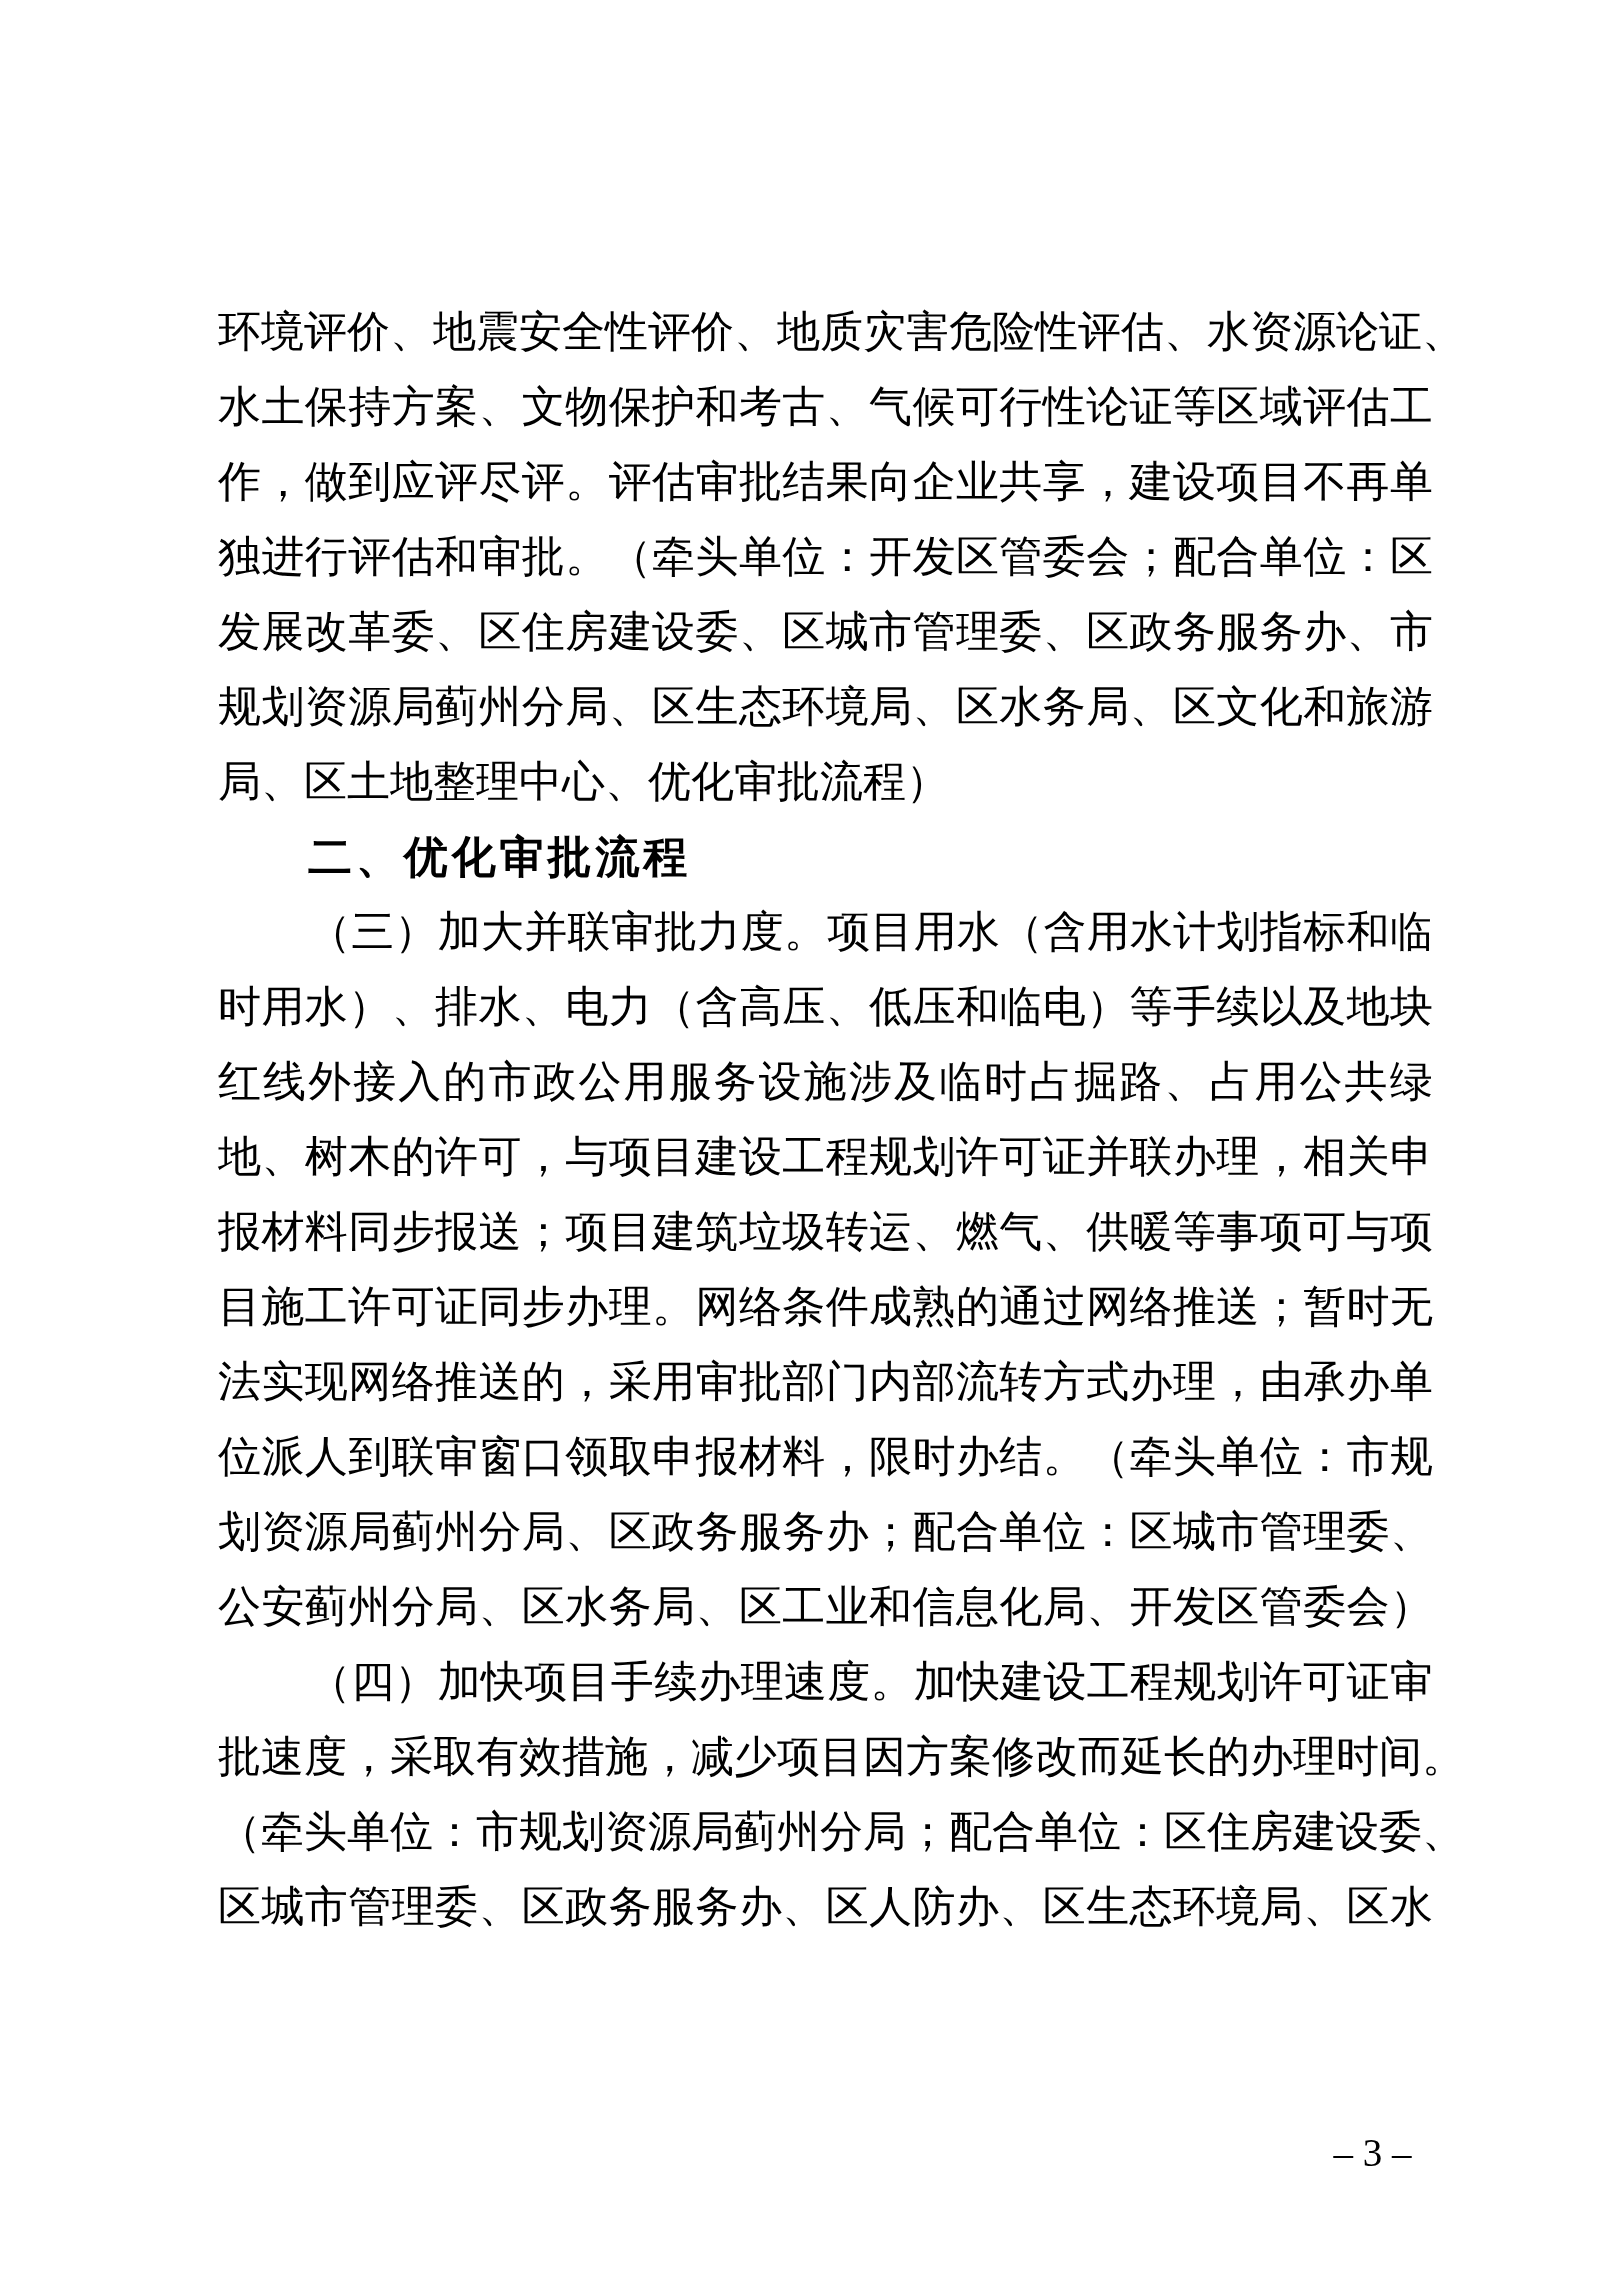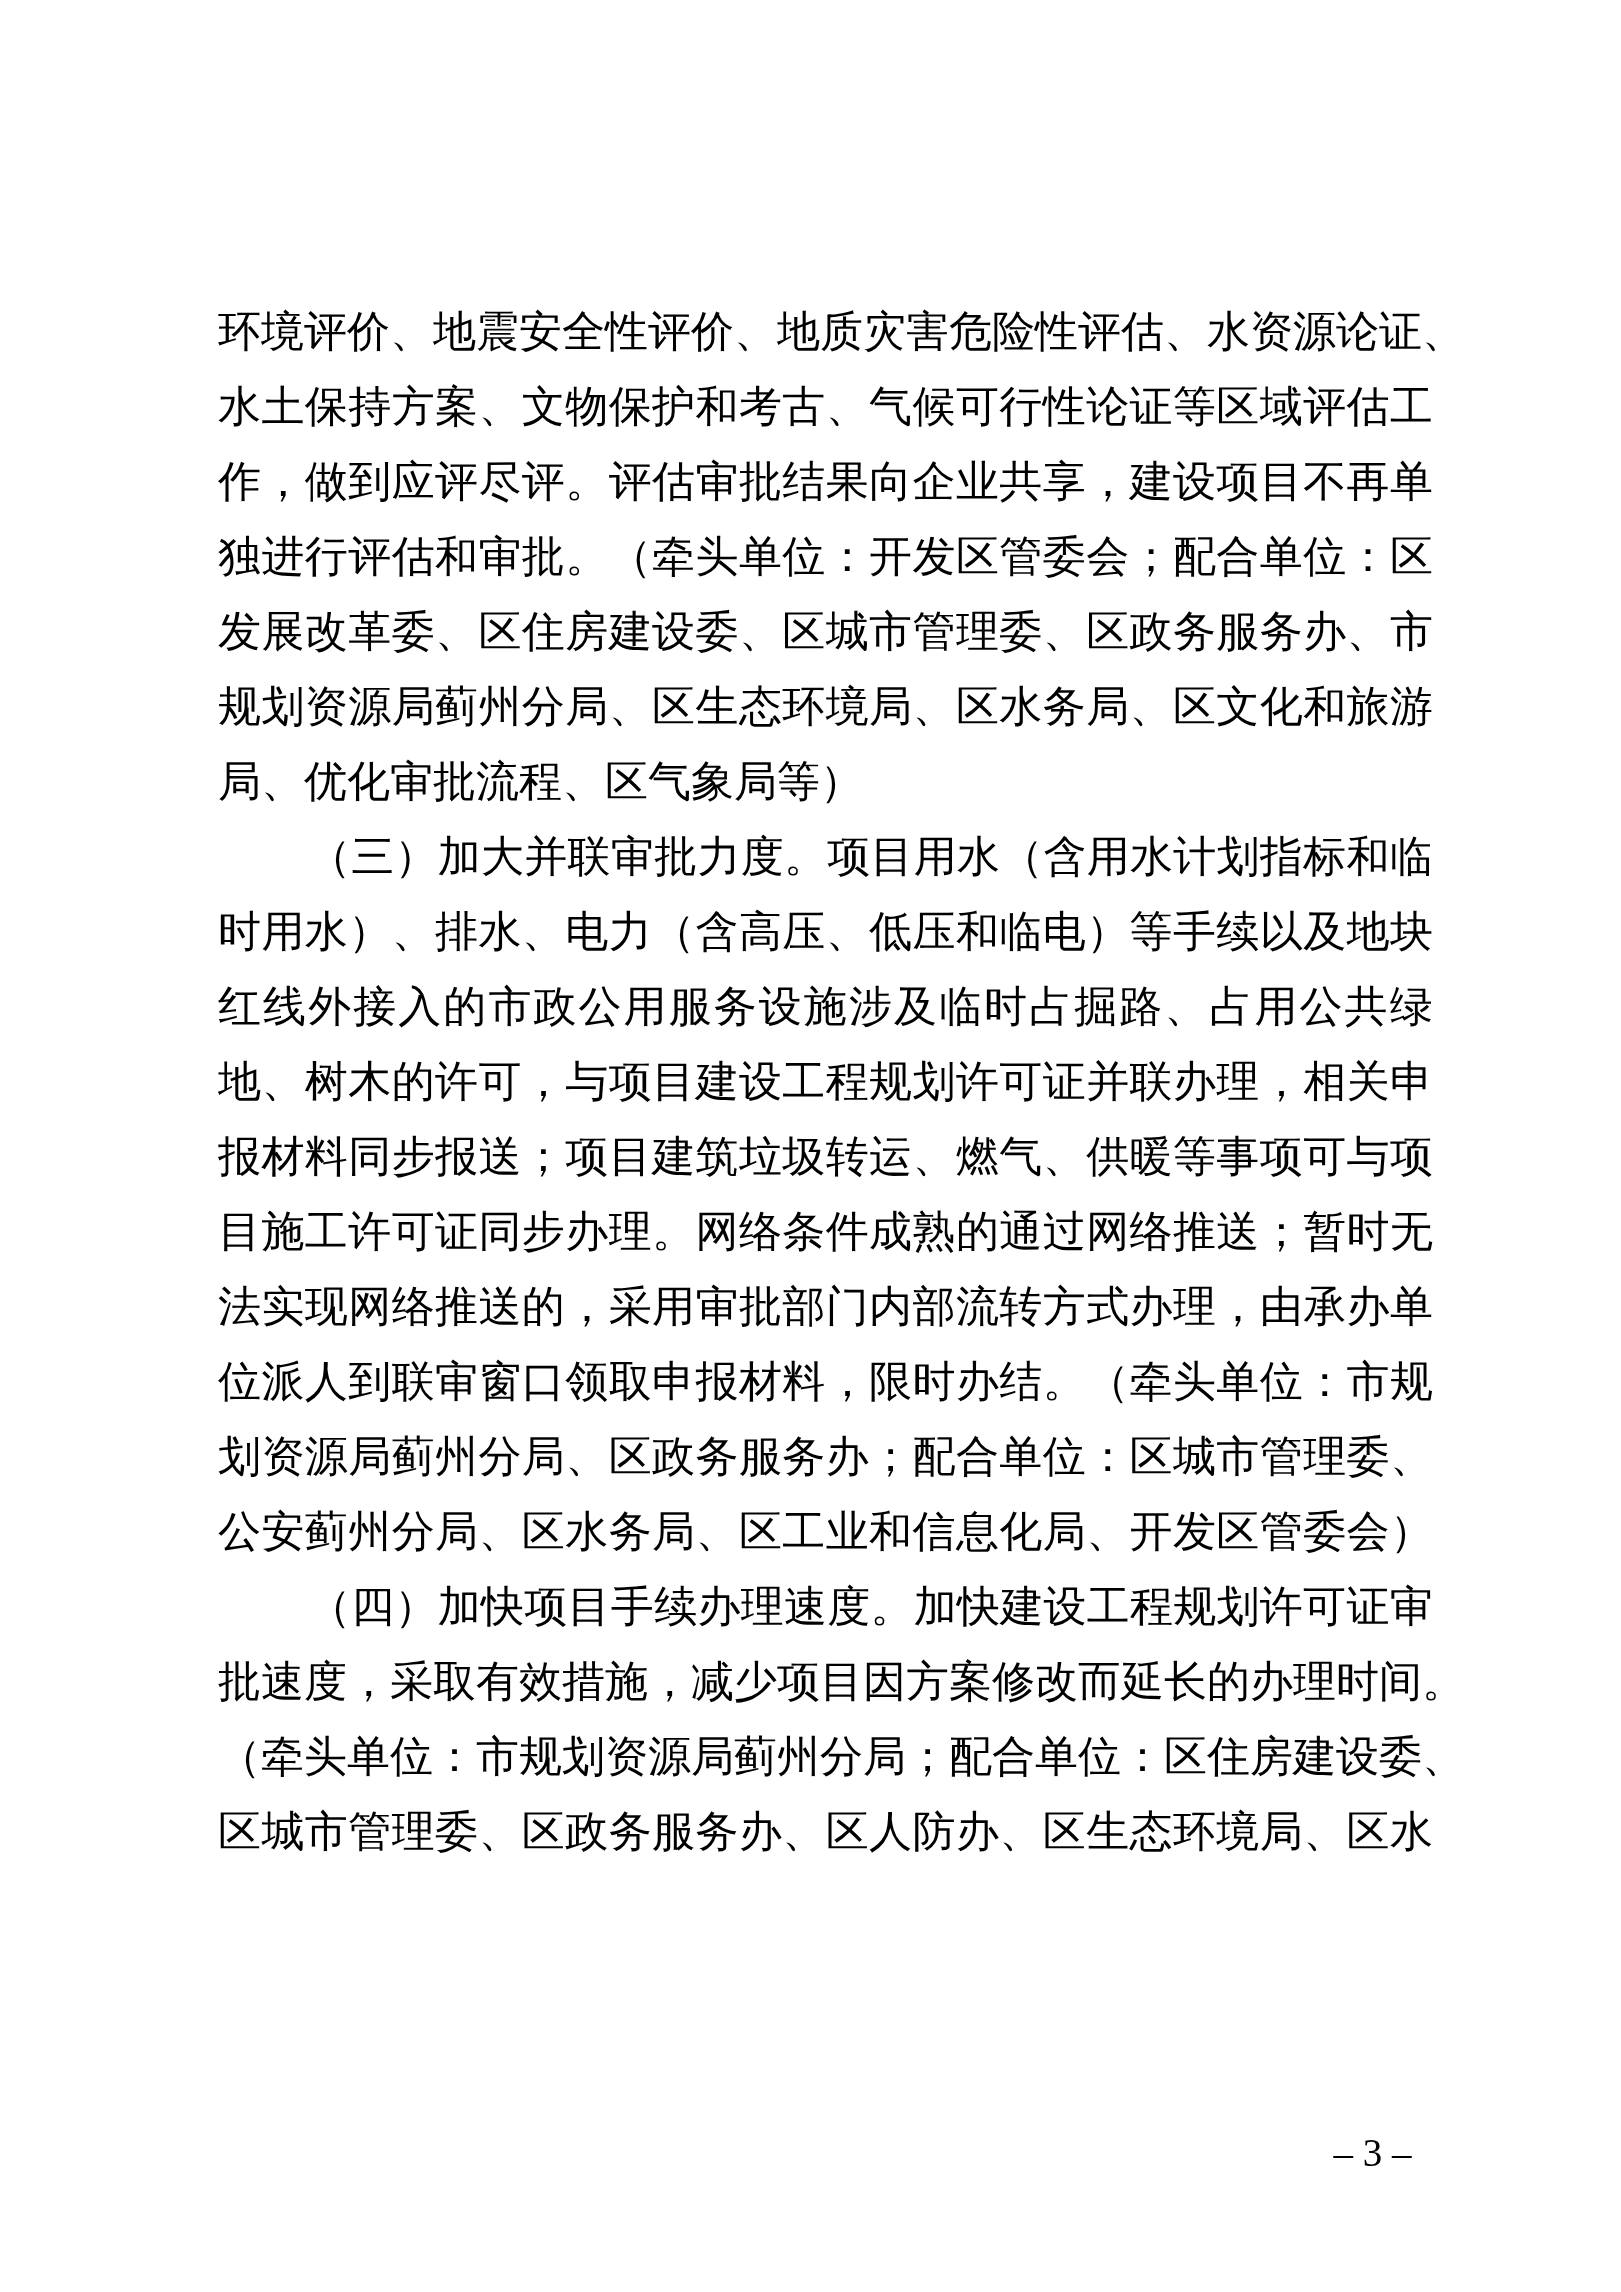--- a/index.html
+++ b/index.html
@@ -234,21 +234,24 @@
           <span>务</span>
           <span>局</span>
           <span>、</span>
           <span>区</span>
           <span>文</span>
           <span>化</span>
           <span>和</span>
           <span>旅</span>
           <span>游</span>
         </div>
-        <div class="line">局、优化审批流程、区气象局等）</div>
+        <div class="line">局、区土地整理中心、优化审批流程）</div>
+      </div>
+      <div class="block heading">
+        <div class="line">二、优化审批流程</div>
       </div>
       <div class="block paragraph">
         <div class="line fill indent">
           <span>（</span>
           <span>三</span>
           <span>）</span>
           <span>加</span>
           <span>大</span>
           <span>并</span>
           <span>联</span>

